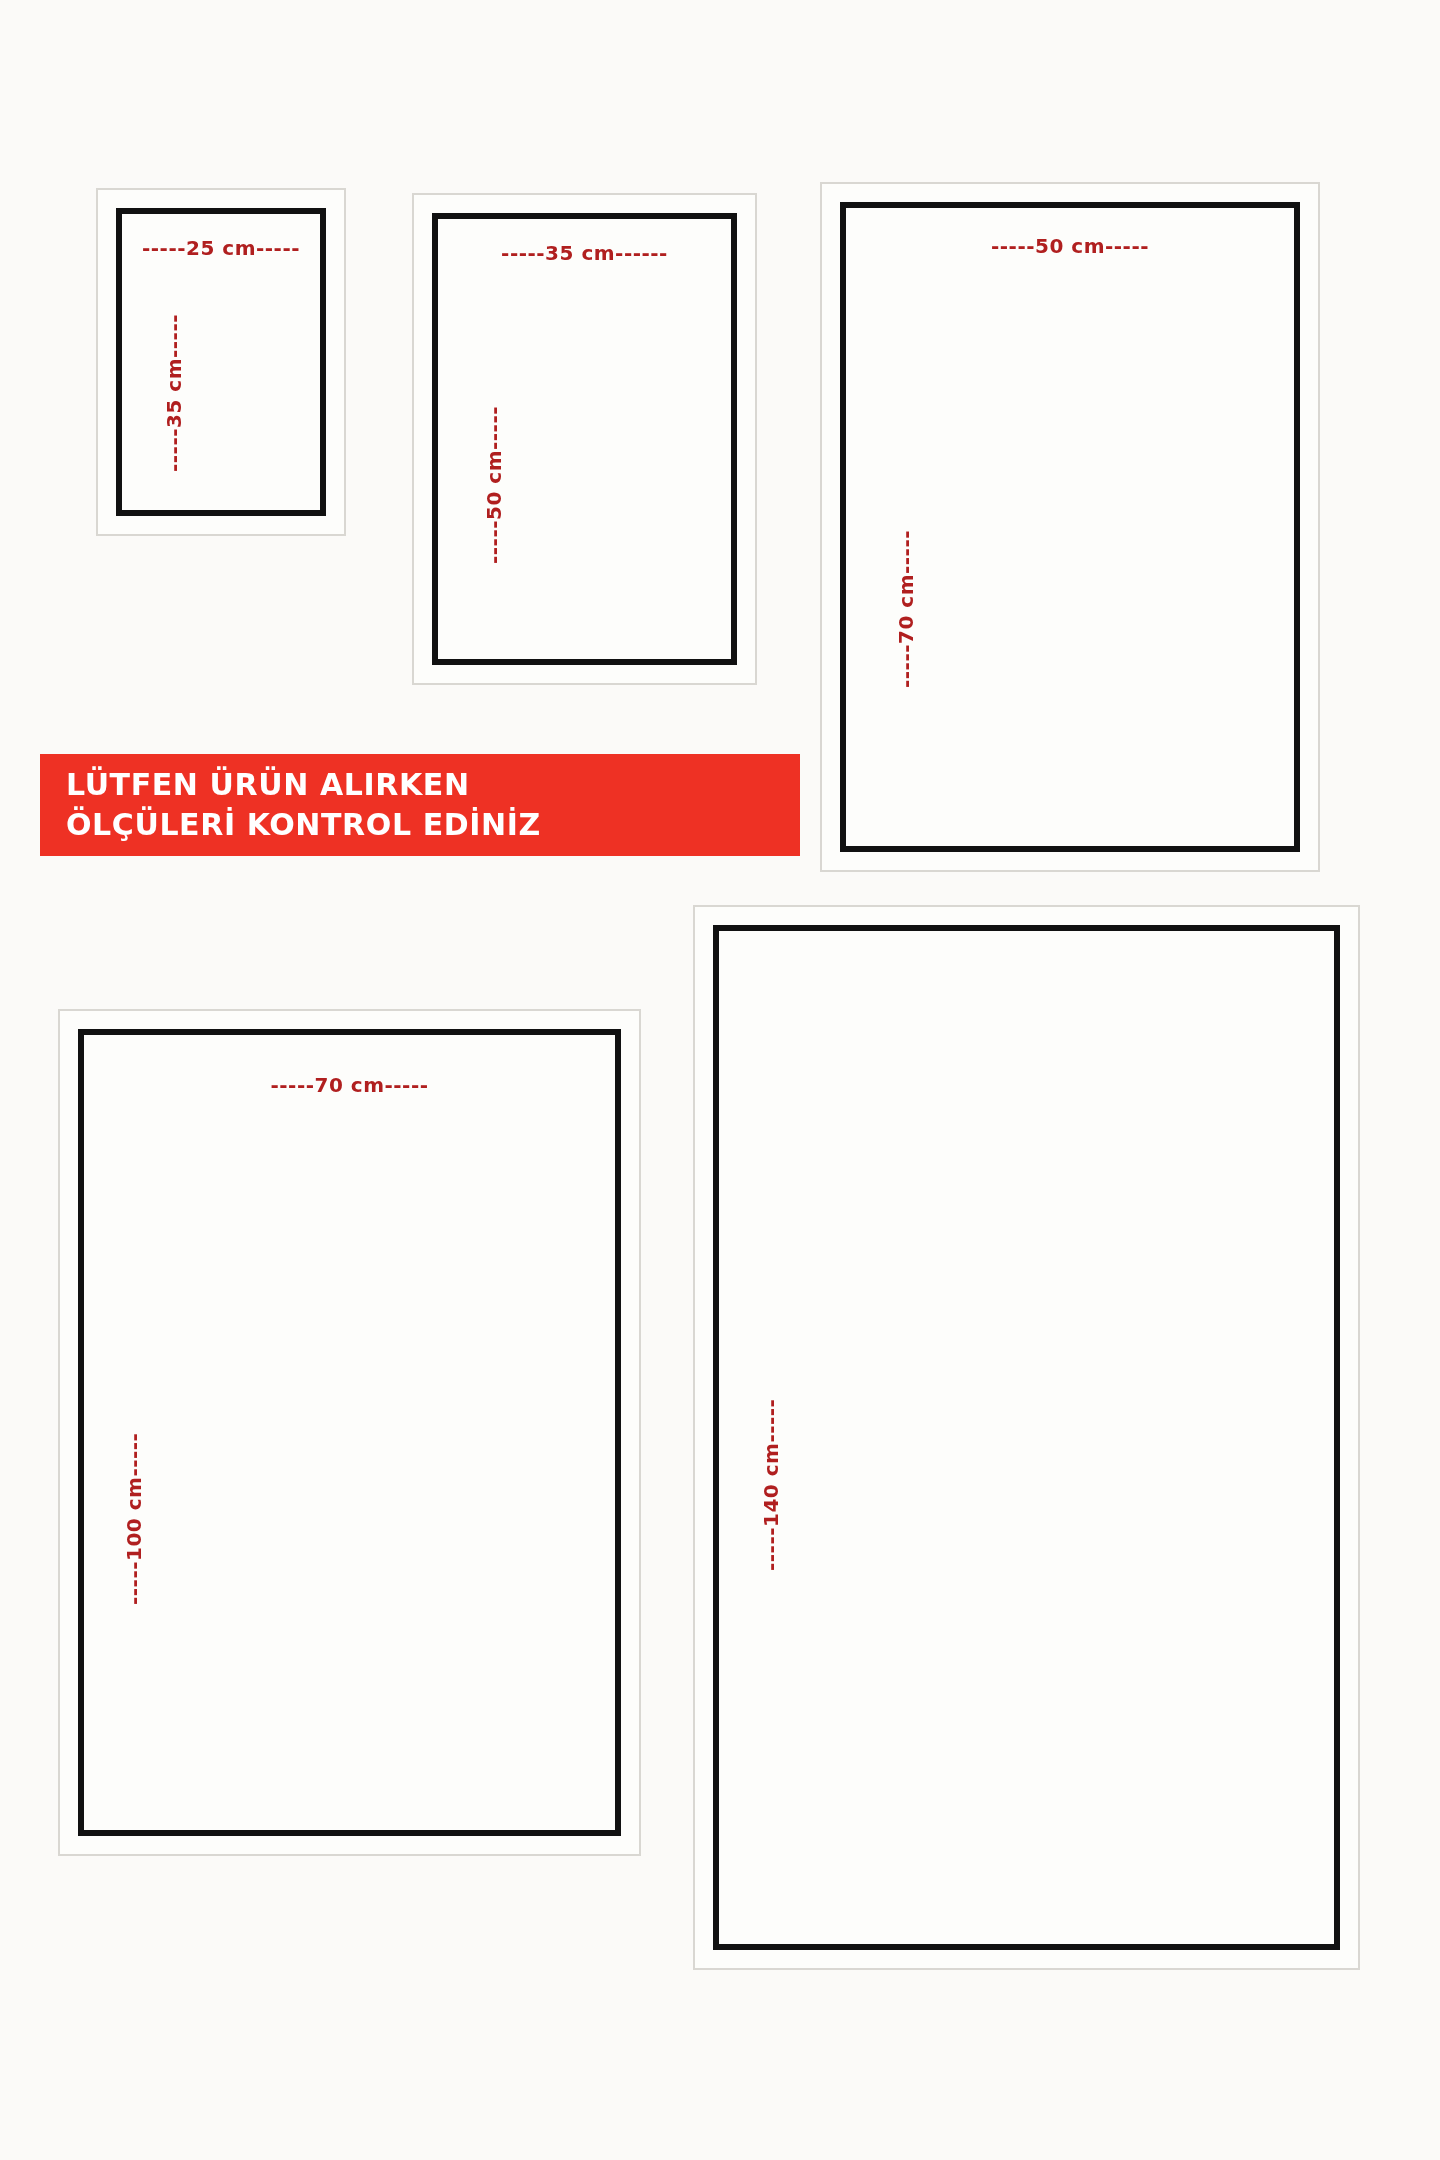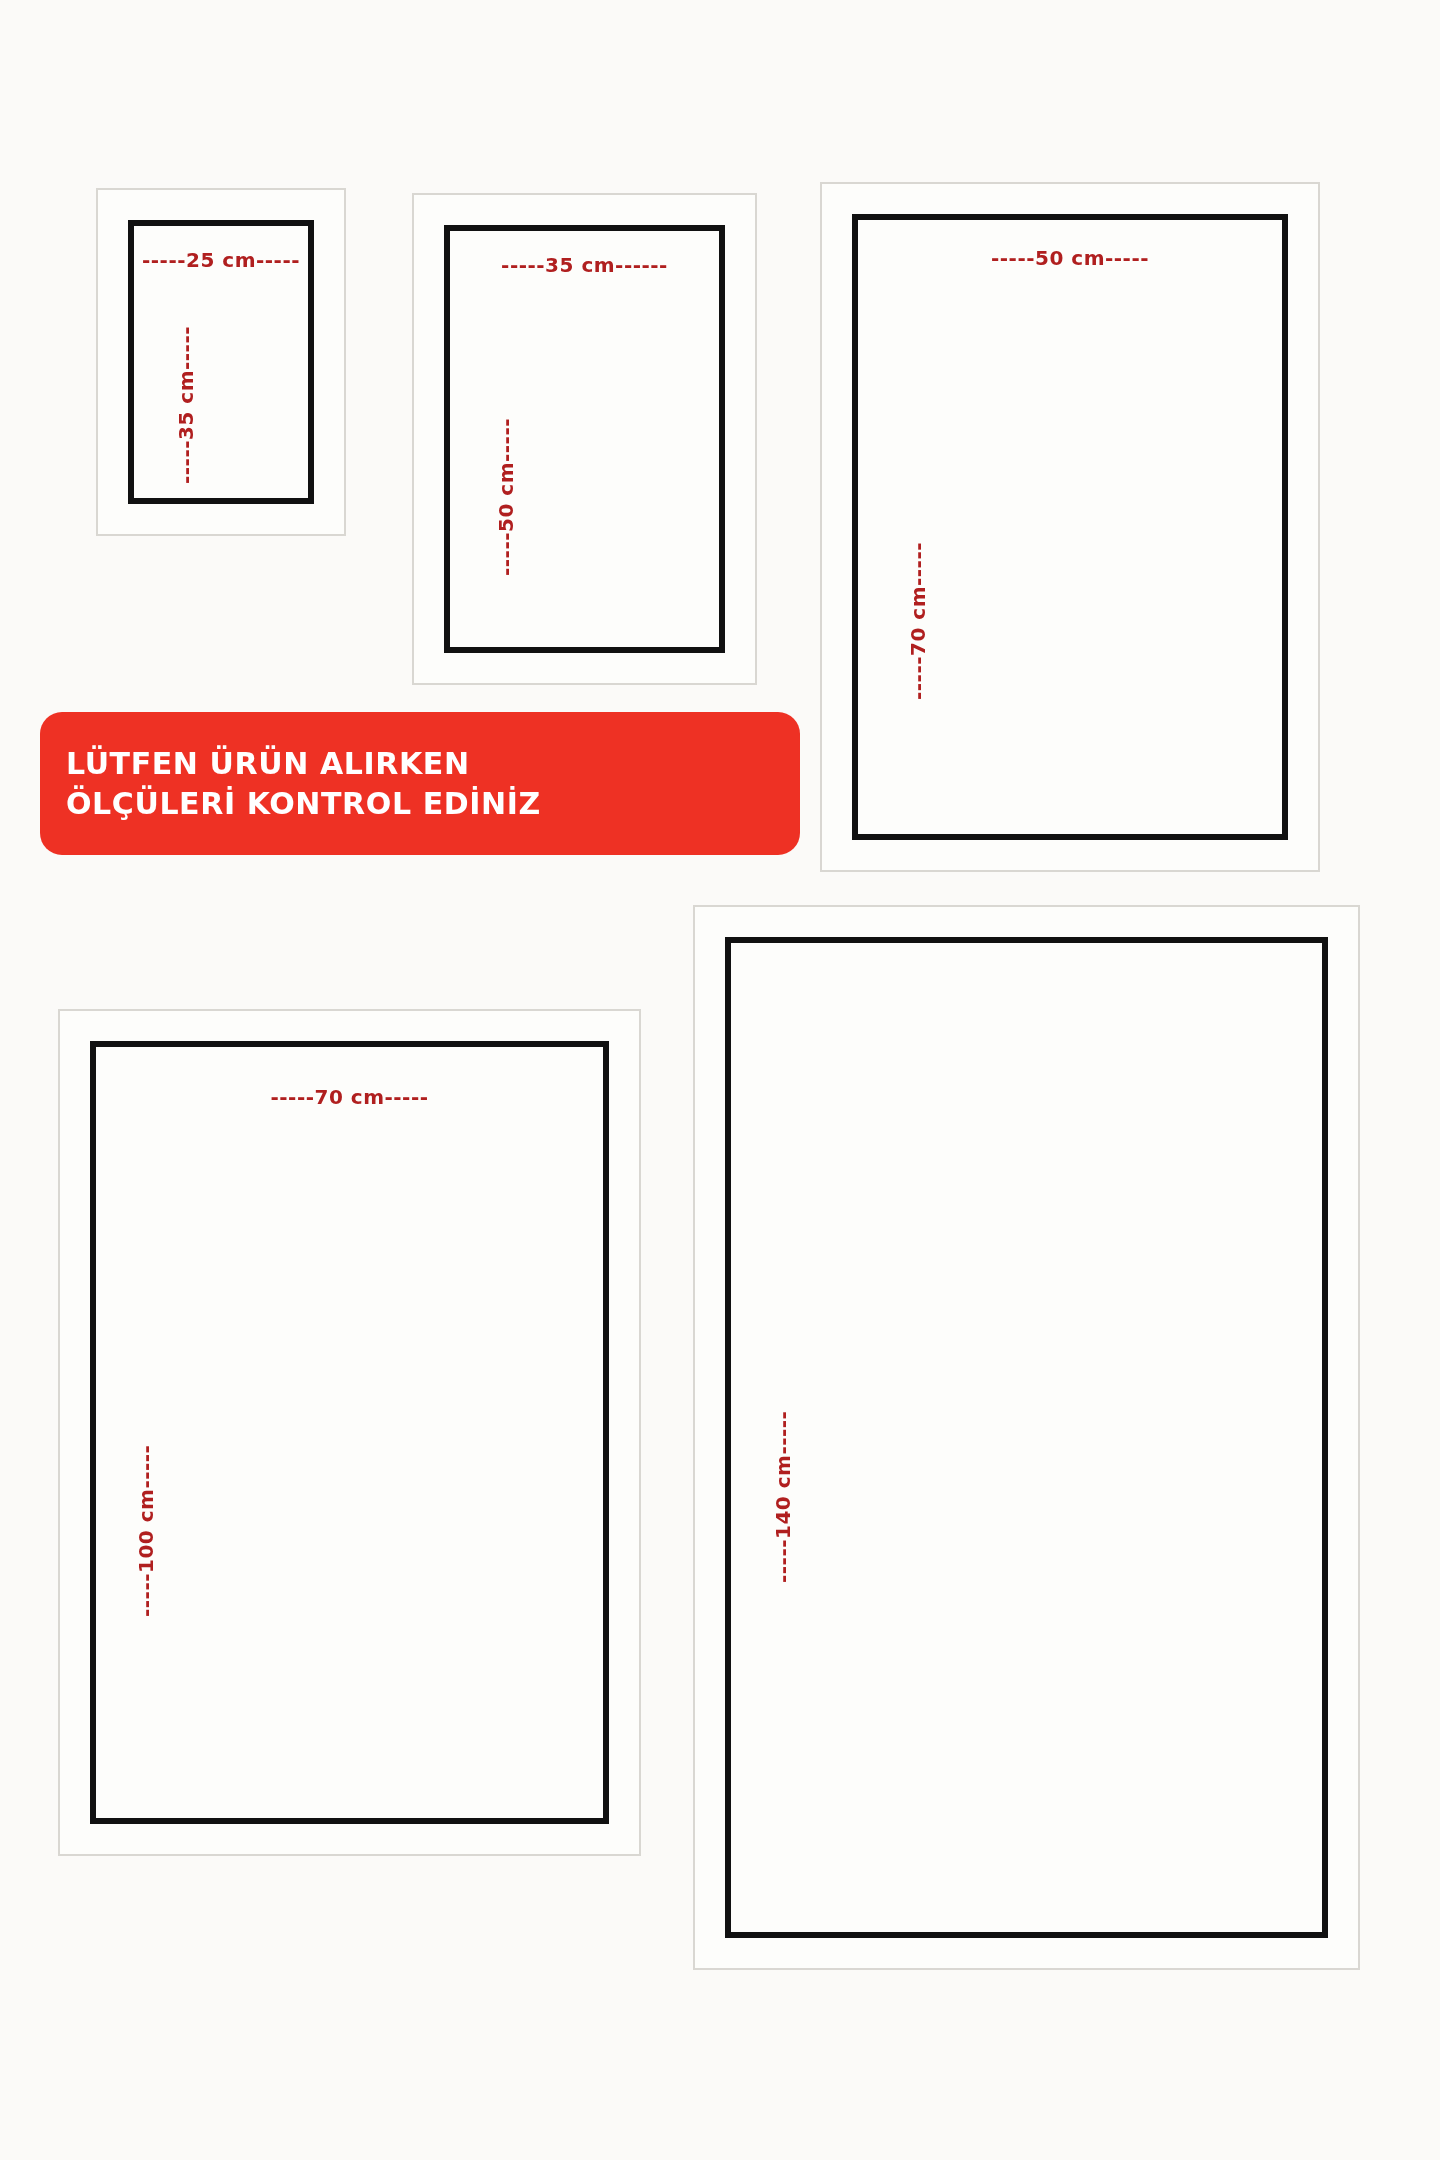--- a/index.html
+++ b/index.html
@@ -23,21 +23,21 @@
     height: 2160px;
     background: #fbfaf8;
   }
 
   
   .frame {
     position: absolute;
     box-sizing: border-box;
     background: #fdfdfb;
     border: 2px solid #d9d7d2;
-    padding: 30px;
+    padding: 18px;
   }
   .frame-inner {
     box-sizing: border-box;
     width: 100%;
     height: 100%;
     border: 6px solid #111111;
     background: #fdfdfb;
     position: relative;
   }
 
@@ -97,21 +97,21 @@
   #frame-50x70 .dim-h { top: 26px; font-size: 20px; }
   #frame-70x100 .dim-h { top: 38px; font-size: 20px; }
   #frame-100x140 .dim-h { top: 38px; font-size: 20px; }
 
   #frame-25x35 .dim-v { left: 40px; top: 258px; font-size: 20px; }
   #frame-35x50 .dim-v { left: 44px; top: 345px; font-size: 20px; }
   #frame-50x70 .dim-v { left: 48px; top: 480px; font-size: 20px; }
   #frame-70x100 .dim-v { left: 38px; top: 570px; font-size: 20px; }
   #frame-100x140 .dim-v { left: 40px; top: 640px; font-size: 20px; }
 
-  #notice-banner { left: 40px; top: 712px; width: 760px; height: 143px; border-radius: 22px; }
+  #notice-banner { left: 40px; top: 754px; width: 760px; height: 102px; }
 </style>
 </head>
 <body>
 
 <div id="canvas">
 
   <div class="frame" id="frame-25x35">
     <div class="frame-inner">
       <div class="dim-h">-----25 cm-----</div>
       <div class="dim-v">-----35 cm-----</div>

